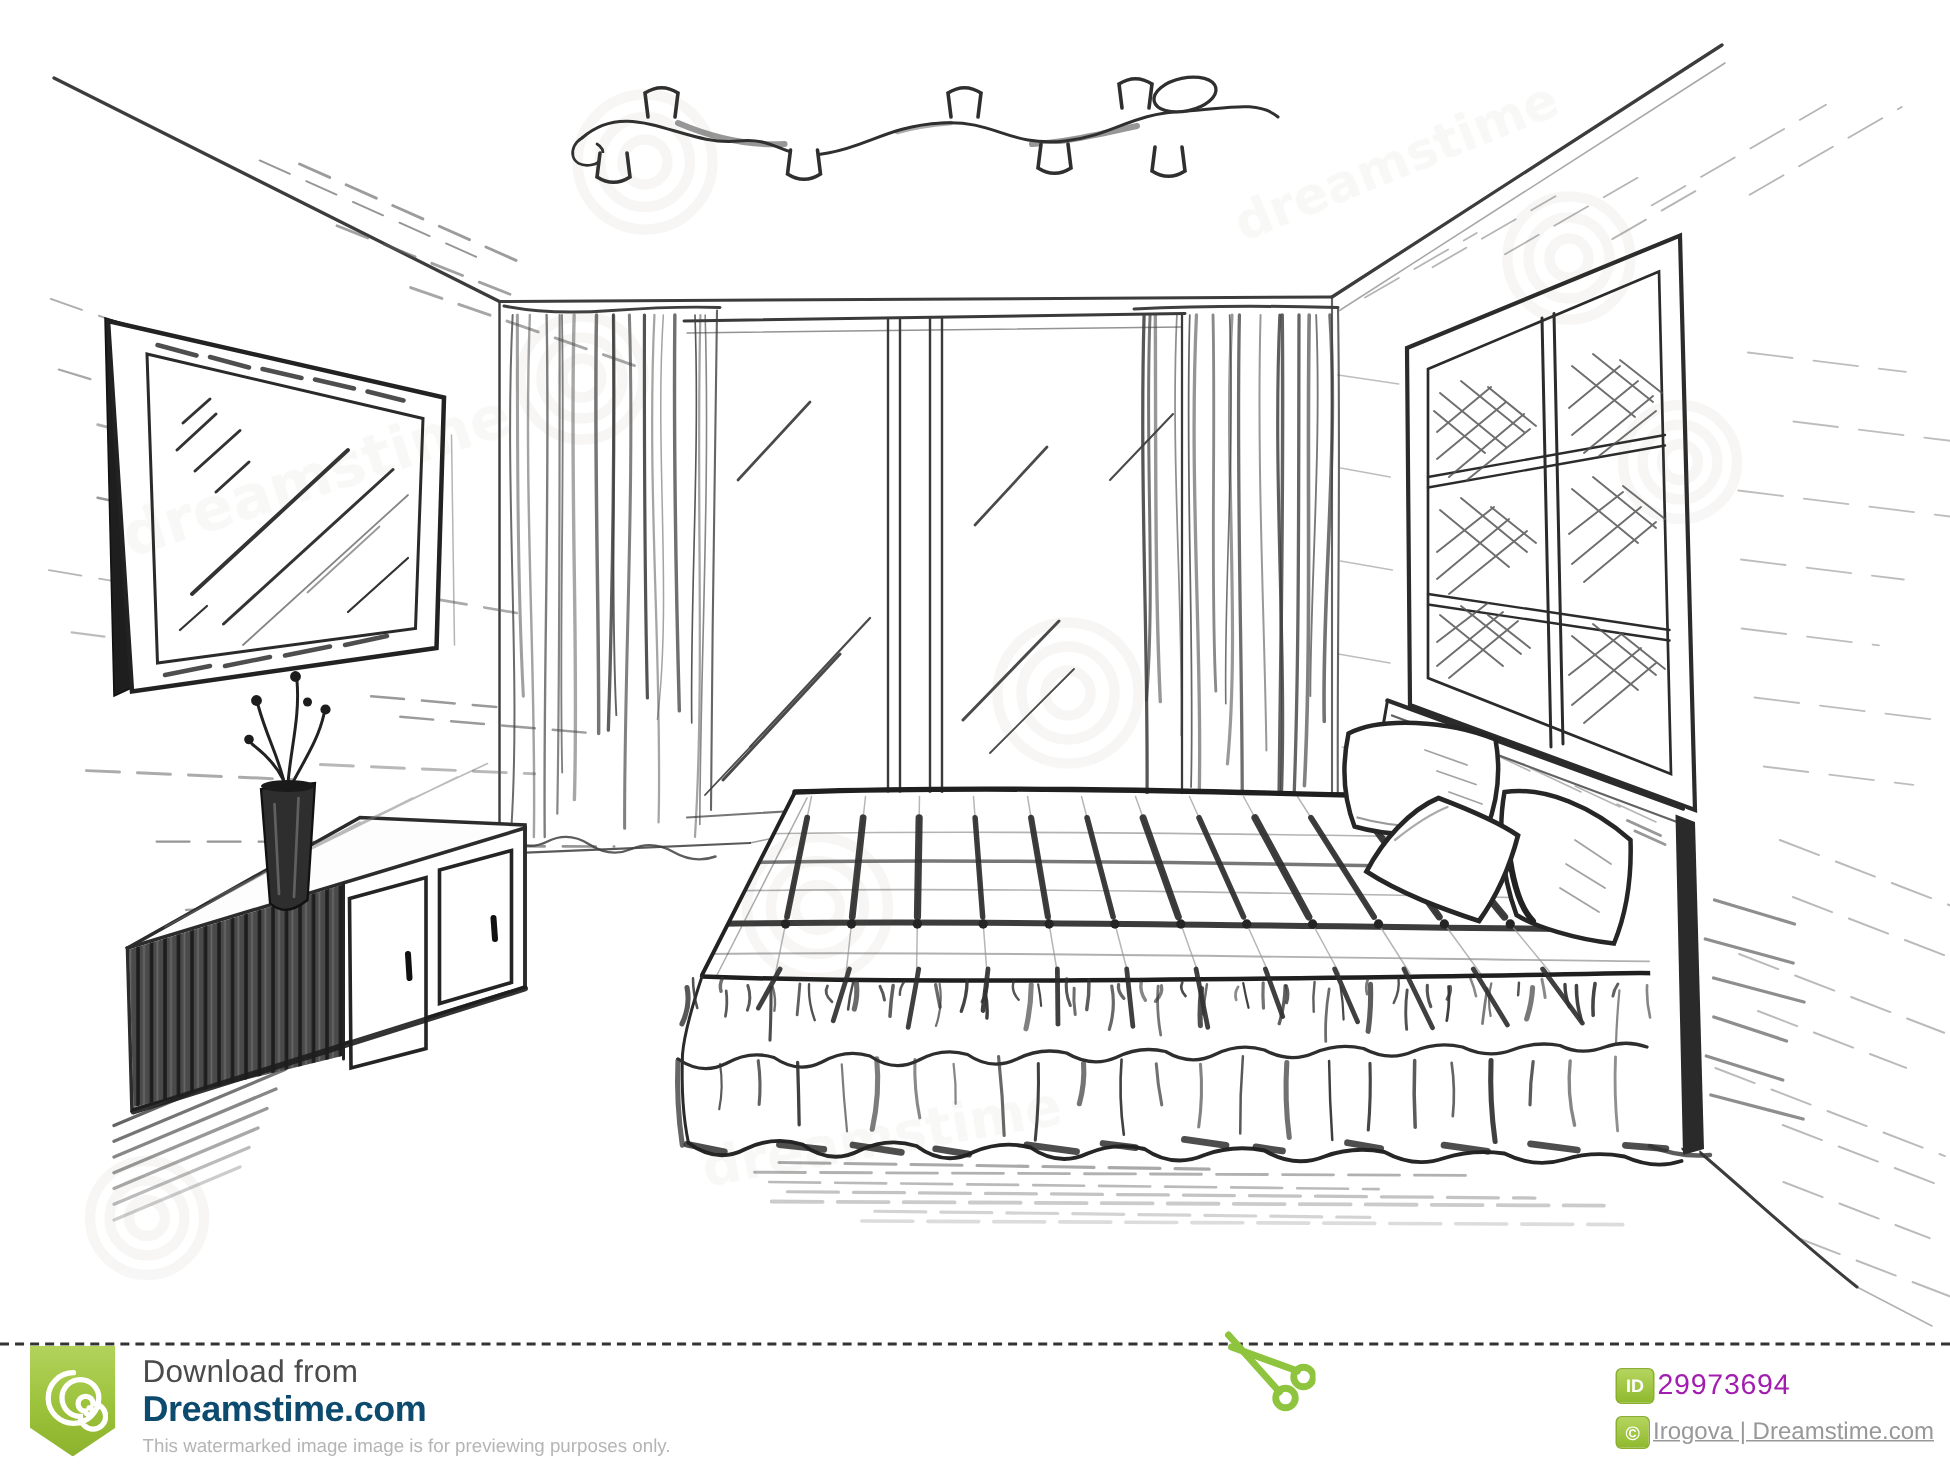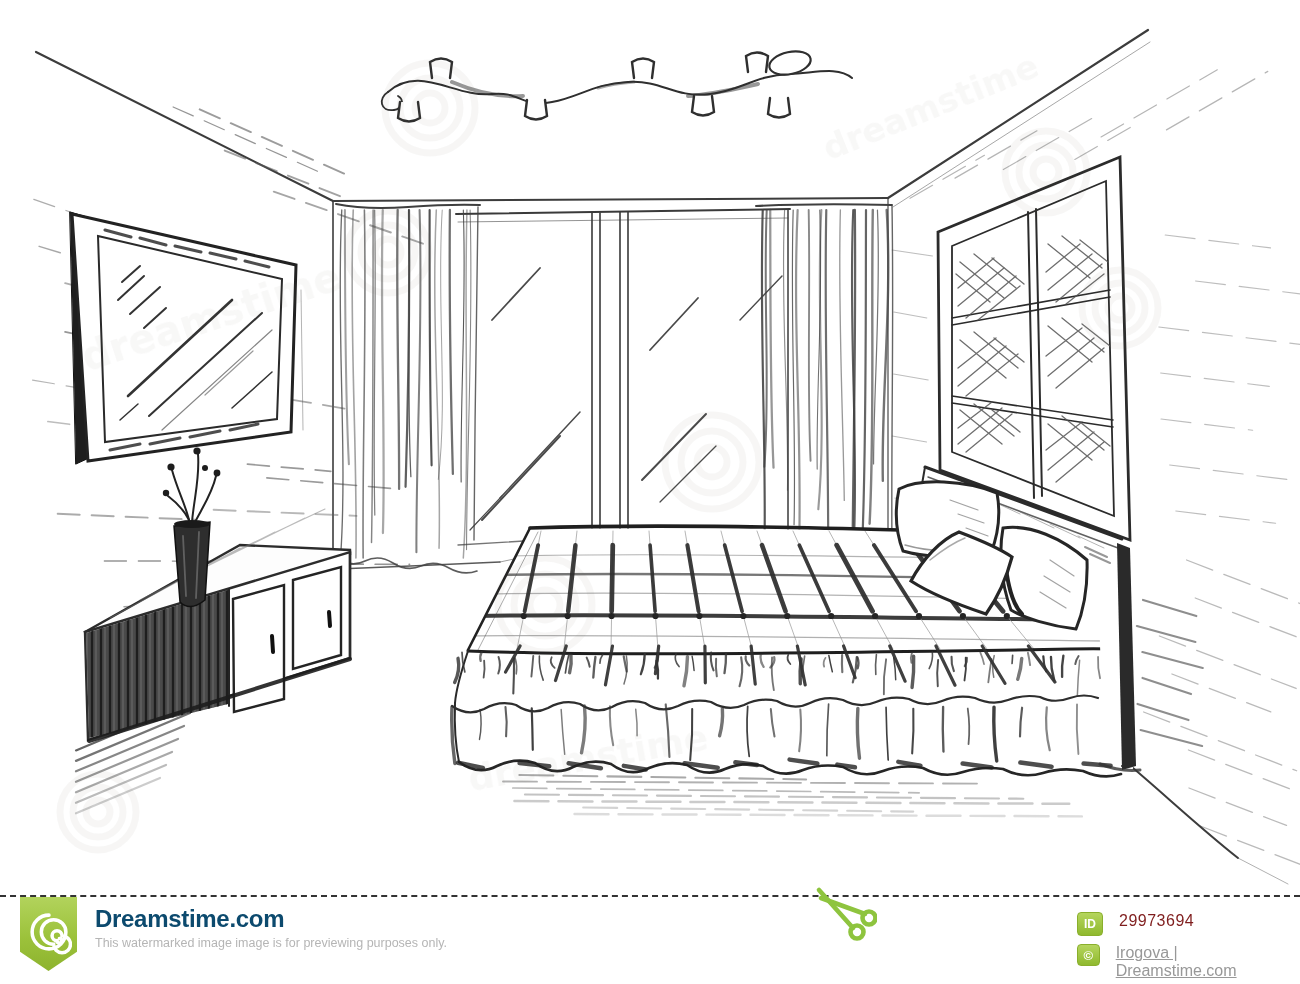--- a/index.html
+++ b/index.html
@@ -12,28 +12,28 @@
   .cutline{position:absolute;left:0;top:2px;width:100%;height:0;border-top:2px dashed #333;}
   .dt-banner{position:absolute;left:20px;top:4px;width:57px;height:74px;
              background:linear-gradient(180deg,#b2d35c 0%,#9cc23b 55%,#8db32e 100%);
              clip-path:polygon(0 0,100% 0,100% 74%,50% 100%,0 74%);}
   .dt-banner svg{position:absolute;left:6px;top:9px;}
   .dl-text{position:absolute;left:95px;top:11px;line-height:1;}
   .dl-from{font-size:21px;color:#4b4b4b;letter-spacing:.2px;}
   .dl-brand{font-size:24px;font-weight:bold;color:#0c4a6e;margin-top:3px;letter-spacing:-.3px;}
   .dl-note{font-size:12.5px;color:#b5b5b5;margin-top:6px;}
   .scissors{position:absolute;left:815px;top:-9px;width:62px;height:60px;}
-  .meta-row{position:absolute;display:flex;gap:16px;}
+  .meta-row{position:absolute;display:flex;align-items:center;gap:2px;}
   .row-id{left:1077px;top:19px;}
   .row-cr{left:1077px;top:51px;}
   .badge{display:flex;align-items:center;justify-content:center;color:#fff;font-weight:bold;
          background:linear-gradient(180deg,#b5d55e,#8fb92e);border:1px solid #8aaf2c;border-radius:4px;}
   .badge-id{width:24px;height:22px;font-size:12px;}
   .badge-cr{width:21px;height:20px;font-size:13px;}
-  .id-num{font-size:16px;color:#7f1d1d;letter-spacing:.5px;}
+  .id-num{font-size:19px;color:#a21caf;letter-spacing:.5px;}
   .credit{font-size:16px;color:#989898;text-decoration:underline;}
 </style>
 </head>
 <body>
 
 <div class="stage">
 
   <div class="artwork">
   <svg id="sk" width="1300" height="893" viewBox="0 0 1300 893" xmlns="http://www.w3.org/2000/svg">
     <defs>
@@ -558,20 +558,21 @@
   <div class="footer">
     <div class="cutline"></div>
 
     <div class="dt-banner">
       <svg width="46" height="52" viewBox="0 0 60 60">
         <path d="M30 8 A22 22 0 1 0 52 30 A16 16 0 1 0 36 46 A11 11 0 1 0 47 35 A6.5 6.5 0 1 0 40.5 41.5 A3 3 0 1 0 43.5 38.5" fill="none" stroke="#ffffff" stroke-width="4.6" stroke-linecap="round"></path>
       </svg>
     </div>
 
     <div class="dl-text">
+      <div class="dl-from">Download from</div>
       <div class="dl-brand">Dreamstime.com</div>
       <div class="dl-note">This watermarked image image is for previewing purposes only.</div>
     </div>
 
     <svg class="scissors" viewBox="0 0 62 60">
       <g stroke="#8ec43e" fill="none" stroke-width="4.6" stroke-linecap="round">
         <circle cx="42" cy="48" r="6.5"></circle>
         <circle cx="54" cy="34" r="6.5"></circle>
         <path d="M38,44 L4,6"></path>
         <path d="M50,30 L6,14"></path>

